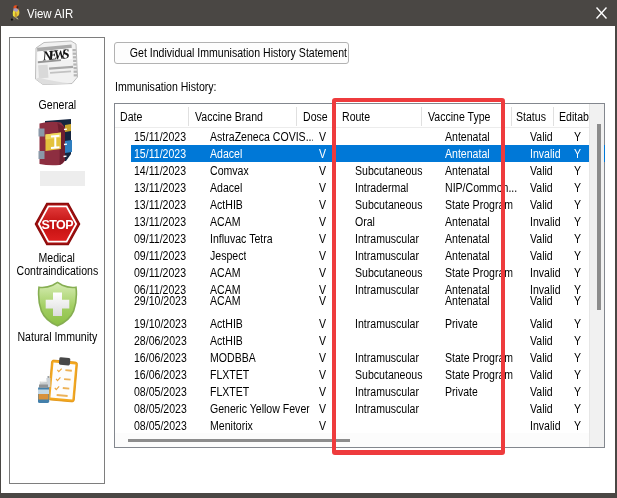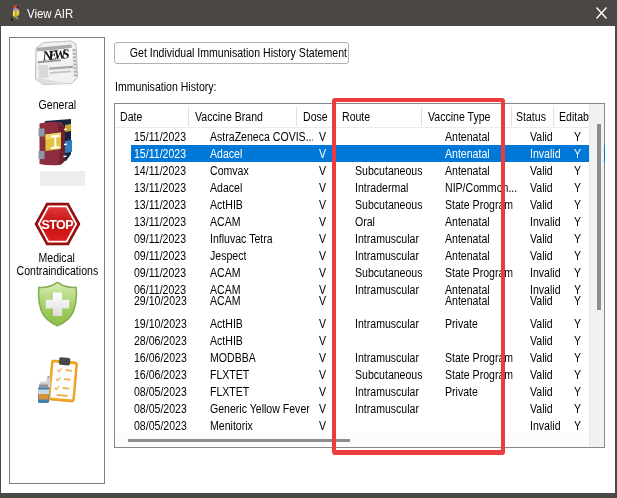--- a/index.html
+++ b/index.html
@@ -113,20 +113,21 @@
           <stop offset="1" stop-color="#8bbf45"></stop>
     </linearGradient>
     <linearGradient id="crg" x1="0" y1="0" x2="0" y2="1">
       <stop offset="0" stop-color="#ffffff"></stop>
           <stop offset="1" stop-color="#dcdcdc"></stop>
     </linearGradient>
       </defs>
     <path d="M20.5 1.4 L25.4 4.3 Q32.2 7.2 39 6.2 Q40.5 19.3 36.6 29.9 Q32.7 39.5 20.5 44.8 Q8.3 39.5 4.4 29.9 Q0.5 19.3 2 6.2 Q8.8 7.2 15.6 4.3 Z" fill="url(#shg)" stroke="#86ae52" stroke-width="1.6"></path>
     <path d="M16 11.5 L25 11.5 L25 18.8 L32.3 18.8 L32.3 27.6 L25 27.6 L25 35 L16 35 L16 27.6 L8.7 27.6 L8.7 18.8 L16 18.8 Z" fill="url(#crg)"></path>
   </svg>
+  <div class="navlab" style="top:330px"><i>Natural Immunity</i></div>
 
   <svg class="navico" style="left:35px;top:356px" width="44" height="50" viewBox="0 0 44 50">
     <g transform="rotate(5 28 24)">
       <rect x="15" y="5" width="26" height="40" rx="2" fill="#f3a81f" stroke="#e09110" stroke-width="0.8"></rect>
       <rect x="17" y="7.5" width="22" height="35" fill="#fdfdfd"></rect>
       <rect x="22.5" y="1.5" width="11" height="7.5" rx="1.5" fill="#474747"></rect>
       <path d="M21.5 14.5 l1.6 1.6 l2.6 -3.4 M21 23.5 l1.6 1.6 l2.6 -3.4 M20.5 32.5 l1.6 1.6 l2.6 -3.4" stroke="#eda73d" stroke-width="1.2" fill="none"></path>
       <path d="M29.5 14 h6.5 M29 23 h6.5 M28.5 32 h6.5 M23 39.5 h11" stroke="#edb257" stroke-width="1.9" fill="none"></path>
     </g>
     <rect x="12.5" y="20" width="1.8" height="26" fill="#9aa0a6"></rect>

